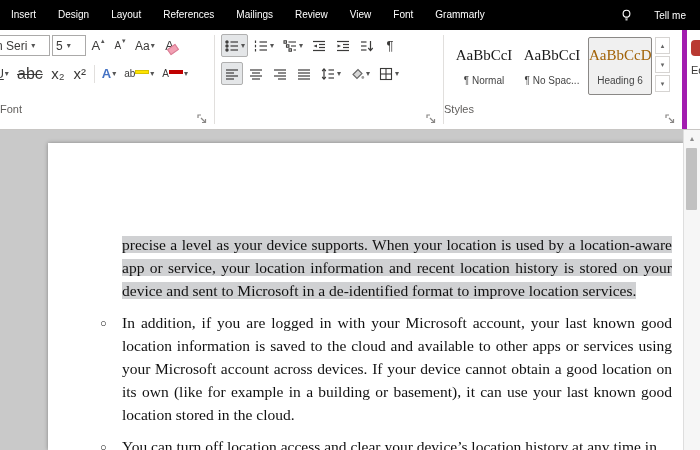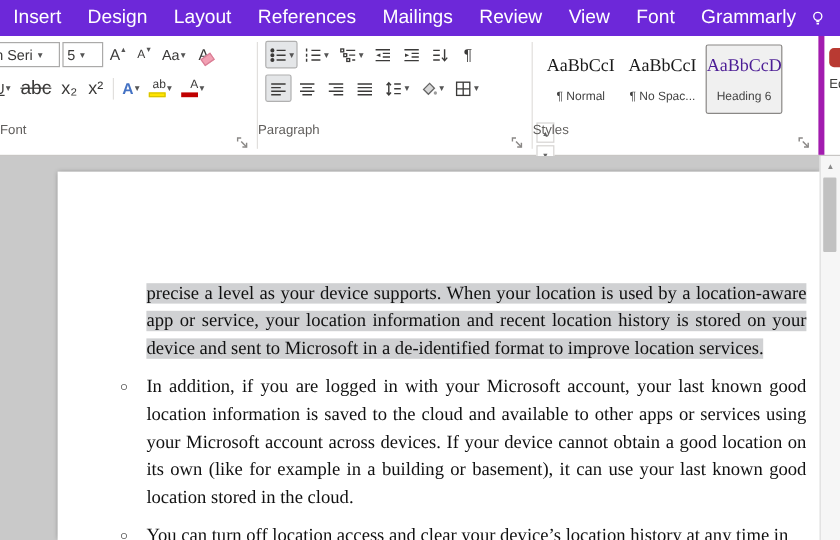--- a/index.html
+++ b/index.html
@@ -1,21 +1,21 @@
 <!DOCTYPE html>
 <html><head>
 <meta charset="utf-8">
 <style>
   html,body{margin:0;padding:0;background:#fff;}
   .app{position:relative;width:700px;height:450px;overflow:hidden;
        font-family:"Liberation Sans",sans-serif;background:#fff;}
 
   
-  .tabsbar{position:absolute;top:0;left:0;width:100%;height:30px;background:#6d28d9;
-           display:flex;align-items:center;color:#fff;font-size:16px;}
+  .tabsbar{position:absolute;top:0;left:0;width:100%;height:30px;background:#000000;
+           display:flex;align-items:center;color:#fff;font-size:10px;}
   .tab{padding:0 11px;line-height:30px;cursor:default;white-space:nowrap;}
   .tellme{display:flex;align-items:center;gap:20px;margin-left:auto;margin-right:14px;}
   .tellme svg{display:block;}
 
   
   .ribbon{position:absolute;top:30px;left:0;width:100%;height:100px;background:#fff;
           border-bottom:1px solid #c8c6c4;display:flex;box-sizing:border-box;}
   .group{position:relative;height:100%;box-sizing:border-box;}
   .g-font{width:214px;overflow:hidden;}
   .g-para{width:228px;}
@@ -39,36 +39,36 @@
        background:transparent;font-family:"Liberation Sans",sans-serif;font-size:12px;
        color:#3b3a39;cursor:pointer;gap:1px;}
   .btn.active{background:#e4e6e8;border-color:#b0b0b0;}
   .big-a{font-size:13px;}
   .small-a{font-size:10px;}
   .mini{font-size:7px;align-self:flex-start;margin-top:2px;color:#555;}
   .u-lbl{text-decoration:underline;font-size:12px;}
   .strike-lbl{font-size:16px;text-decoration:line-through;}
   .subsup{font-size:15px;}
   .fx-lbl{color:#4472c4;font-weight:bold;font-size:13px;}
-  .stack{display:flex;flex-direction:column;align-items:flex-end;line-height:1;}
+  .stack{display:flex;flex-direction:row;align-items:flex-start;line-height:1;}
   .stack .lbl{font-size:10px;}
   .bar{width:14px;height:4px;margin-top:1px;}
   .bar.yellow{background:#ffe400;border:1px solid #d8c200;box-sizing:border-box;}
   .bar.red{background:#c00000;}
   .eraser{position:absolute;right:1px;bottom:3px;width:8px;height:5px;background:#f2a0b3;
           border:1px solid #d97f96;transform:rotate(-35deg);}
   .svgicon{display:block;}
 
   
   .cards{display:flex;gap:4px;margin:7px 0 0 8px;}
   .card{width:64px;height:58px;border:1px solid transparent;text-align:center;cursor:pointer;
         box-sizing:border-box;border-radius:2px;}
   .card.selected{border-color:#8a8886;background:#f0f0f0;}
   .card .prev{font-family:"Liberation Serif",serif;font-size:15px;margin-top:9px;color:#1a1a1a;}
-  .card.hd6 .prev{color:#4c1d95;}
+  .card.hd6 .prev{color:#a16207;}
   .card .nm{font-size:10px;color:#444;margin-top:11px;white-space:nowrap;overflow:hidden;}
   .gallery{display:flex;flex-direction:column;gap:2px;margin:7px 0 0 3px;}
   .gal-btn{width:15px;height:17px;border:1px solid #d6d4d2;background:#fff;font-size:7px;
            color:#666;display:flex;align-items:center;justify-content:center;padding:0;cursor:pointer;}
 
   
   .g-editor{border-left:5px solid #a21caf;padding-top:10px;}
   .ed-icon{width:16px;height:16px;border-radius:4px;background:#b93a32;margin-left:4px;}
   .ed-lbl{font-size:11px;color:#3b3a39;margin:8px 0 0 4px;}
 
@@ -314,34 +314,33 @@
         </button>
         <button class="btn">
           <svg class="svgicon" width="16" height="16" viewBox="0 0 16 16" stroke="#3b3a39" stroke-width="1.1" fill="none">
             <rect x="2.5" y="2.5" width="11" height="11"></rect>
             <line x1="8" y1="2.5" x2="8" y2="13.5"></line>
             <line x1="2.5" y1="8" x2="13.5" y2="8"></line>
           </svg>
           <span class="caret">▾</span>
         </button>
       </div>
-      <div class="group-label">Paragraph</div>
       <button class="launcher">
         <svg class="svgicon" width="11" height="11" viewBox="0 0 11 11" fill="none" stroke="#8a8886" stroke-width="1.2">
           <polyline points="1,4 1,1 4,1"></polyline>
           <line x1="4" y1="4" x2="8.5" y2="8.5"></line>
           <polyline points="8.5,5 8.5,8.5 5,8.5"></polyline>
         </svg>
       </button>
     </div>
 
     <div class="vsep"></div>
 
     <div class="group g-styles">
-      <div style="display:flex;flex-direction:column;">
+      <div style="display:flex;">
         <div class="cards">
           <div class="card">
             <div class="prev">AaBbCcI</div>
             <div class="nm">¶ Normal</div>
           </div>
           <div class="card">
             <div class="prev">AaBbCcI</div>
             <div class="nm">¶ No Spac...</div>
           </div>
           <div class="card hd6 selected">

